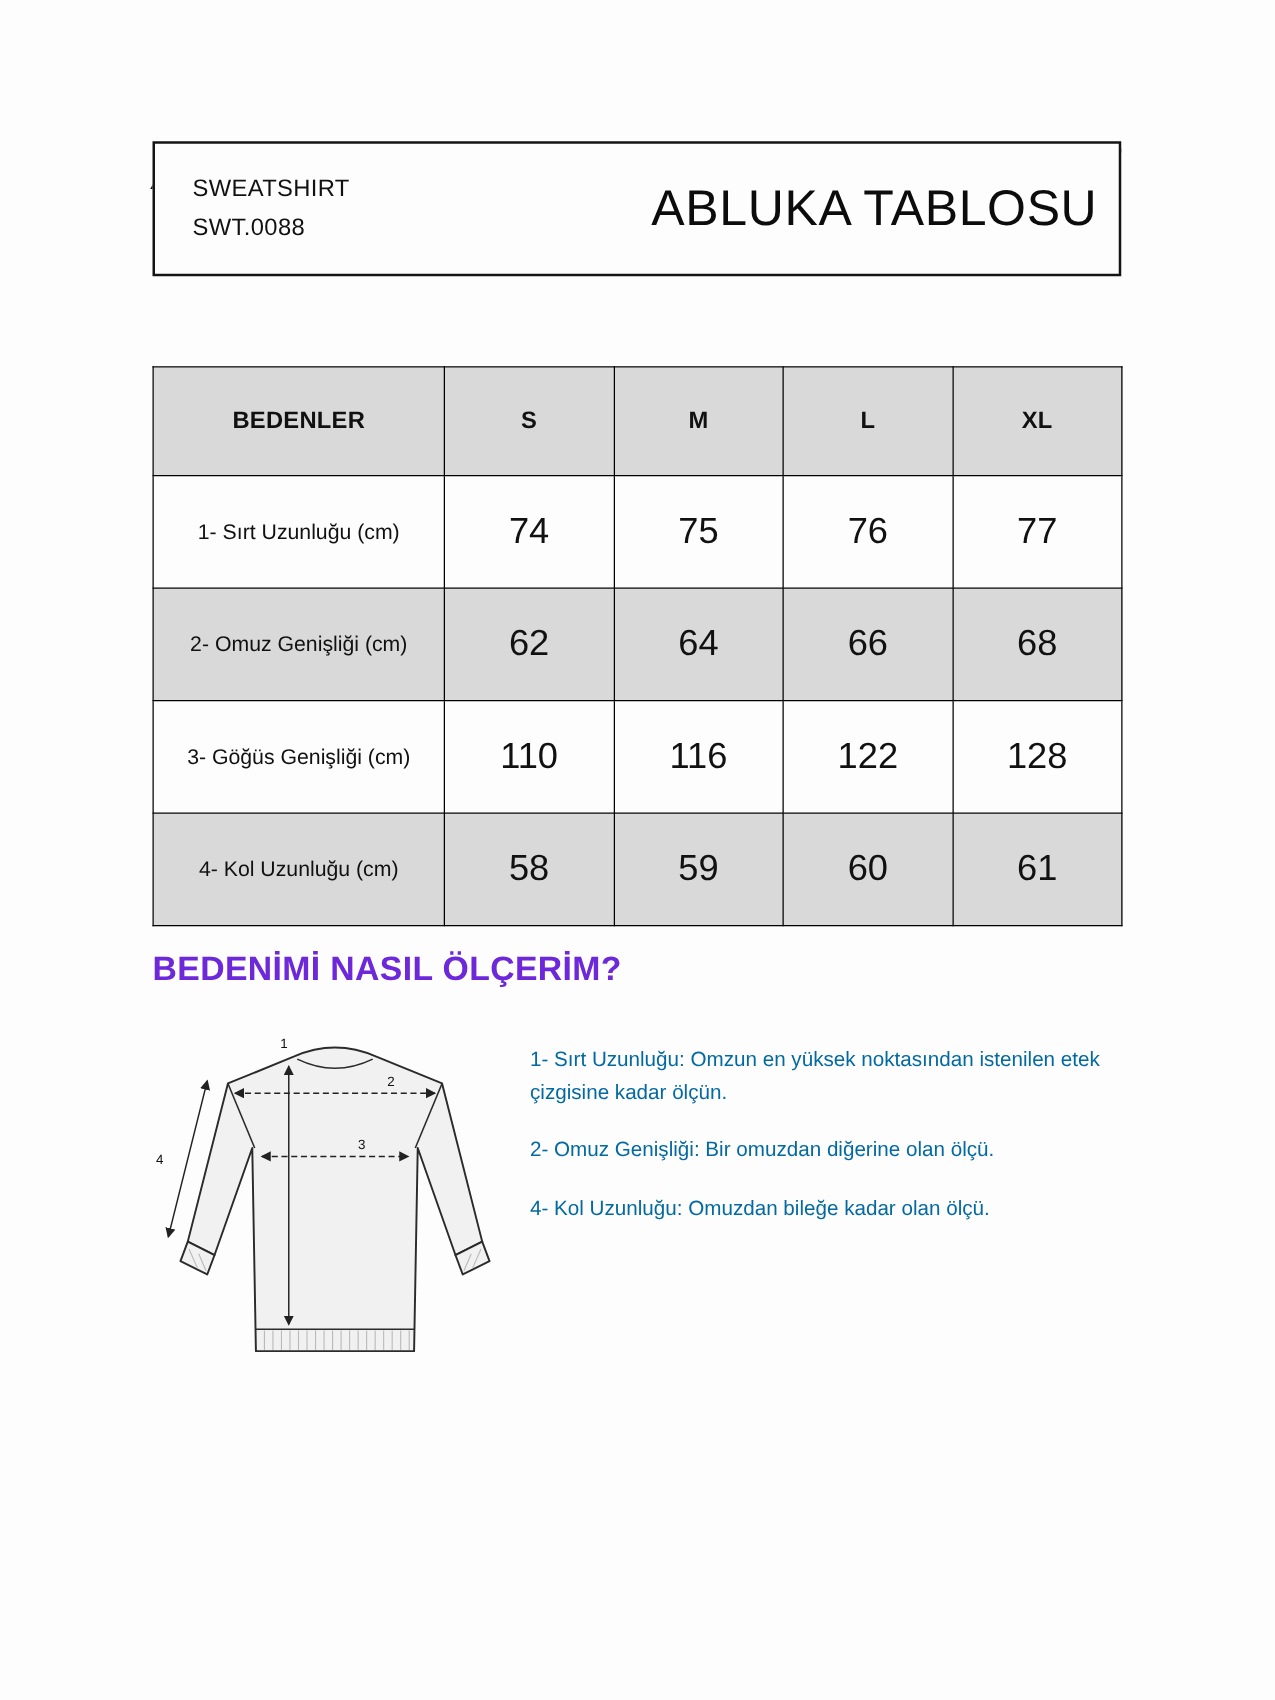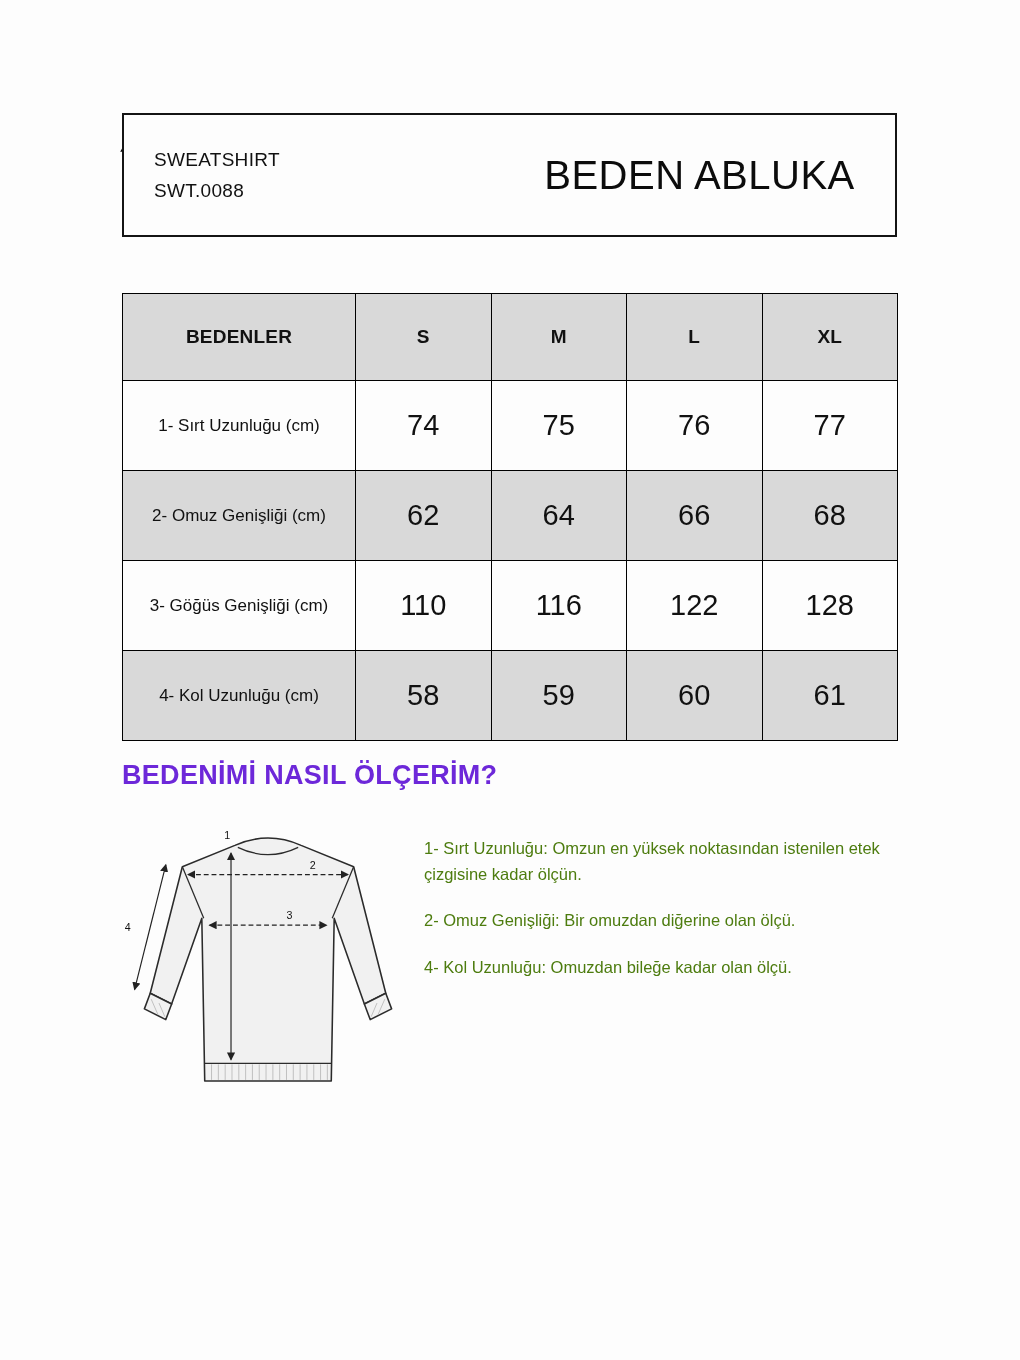--- a/index.html
+++ b/index.html
@@ -19,21 +19,21 @@
     font-size:30px; font-style:italic; font-weight:bold;
     letter-spacing:1.5px; color:#050505;
     -webkit-text-stroke:1.4px #050505;
     white-space:nowrap;
     margin-top:44px;
   }
   .logo-rule { flex:1; height:3px; background:#0a0a0a; margin-left:16px; margin-top:2px; }
 
   
   .info-box {
-    position:absolute; left:122px; top:113px; width:775px; height:124px;
+    position:absolute; left:122px; top:113px; width:775px; height:108px;
     border:2px solid #141414; background:#fdfdfd;
     display:flex; align-items:center;
   }
   .info-left { width:380px; padding-left:30px; }
   .info-type { font-size:19px; font-weight:500; margin-bottom:9px; letter-spacing:0.3px; }
   .info-code { font-size:19px; font-weight:500; letter-spacing:0.3px; }
   .info-title { flex:1; text-align:center; font-size:40px; font-weight:400; letter-spacing:0.5px; color:#0c0c0c; }
 
   
   .size-table {
@@ -55,40 +55,40 @@
   .size-table tr.plain td { background:#fdfdfd; }
 
   
   .section-title {
     position:absolute; left:122px; top:760px;
     font-size:27px; font-weight:800; letter-spacing:0.3px; color:#6d28d9;
   }
   .measure-row { position:absolute; left:118px; top:822px; width:782px; display:flex; }
   .diagram-wrap { width:302px; flex:0 0 302px; }
   .instructions { margin-left:4px; width:476px; padding-top:14px; }
-  .instructions p { font-size:16.5px; line-height:1.55; margin-bottom:21px; color:#4d7c0f; }
+  .instructions p { font-size:16.5px; line-height:1.55; margin-bottom:21px; color:#0369a1; }
 
   svg text { font-family:"Liberation Sans","DejaVu Sans",sans-serif; }
 </style>
 </head>
 <body>
 
 <div class="page">
 
   <div class="logo-row">
     <div class="logo">ABLUKA</div>
     <div class="logo-rule"></div>
   </div>
 
   <div class="info-box">
     <div class="info-left">
       <div class="info-type">SWEATSHIRT</div>
       <div class="info-code">SWT.0088</div>
     </div>
-    <div class="info-title">BEDEN ABLUKA</div>
+    <div class="info-title">ABLUKA TABLOSU</div>
   </div>
 
   <table class="size-table">
     <colgroup>
       <col class="c-label">
         <col class="c-size">
         <col class="c-size">
         <col class="c-size">
         <col class="c-size">
     </colgroup>

